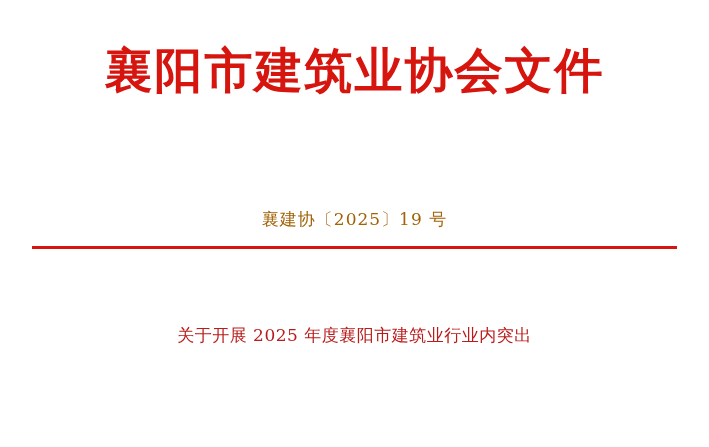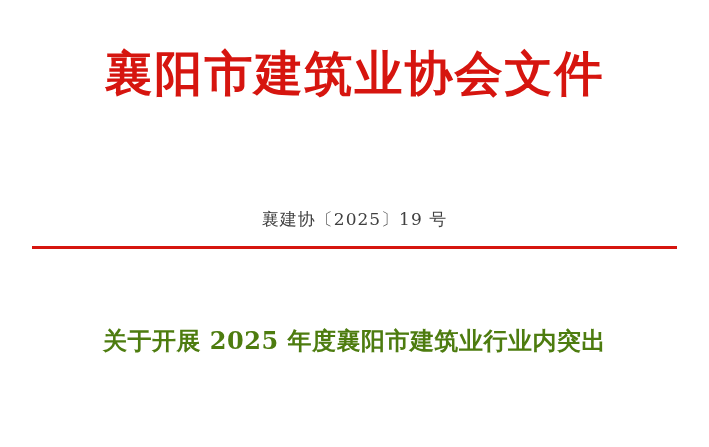--- a/index.html
+++ b/index.html
@@ -21,35 +21,35 @@
     box-sizing: border-box;
   }
   
   .doc-title {
     position: absolute;
     top: 44px;
     left: 0;
     width: 709px;
     text-align: center;
     color: #d6150f;
-    font-family: Liberation Serif, serif;
+    font-family: Liberation Mono, monospace;
     font-weight: bold;
     font-size: 48px;
     letter-spacing: 2px;
     line-height: 1.25;
     white-space: nowrap;
   }
   
   .doc-number {
     position: absolute;
     top: 208px;
     left: 0;
     width: 709px;
     text-align: center;
-    color: #404040;
+    color: #a16207;
     font-family: "DejaVu Serif", "Liberation Serif", serif;
     font-size: 17px;
     letter-spacing: 1px;
     white-space: nowrap;
   }
   
   .red-rule {
     position: absolute;
     top: 246px;
     left: 32px;
@@ -57,24 +57,24 @@
     height: 3px;
     background: #d6150f;
   }
   
   .subject {
     position: absolute;
     top: 322px;
     left: 62px;
     width: 585px;
     text-align: center;
-    color: #4d7c0f;
+    color: #b91c1c;
     font-family: "DejaVu Serif", "Liberation Serif", serif;
-    font-weight: bold;
-    font-size: 24px;
+    font-weight: normal;
+    font-size: 17px;
     line-height: 1.55;
     letter-spacing: 0.5px;
   }
   .subject .line {
     display: block;
     white-space: nowrap;
   }
 </style>
 </head>
 <body>

